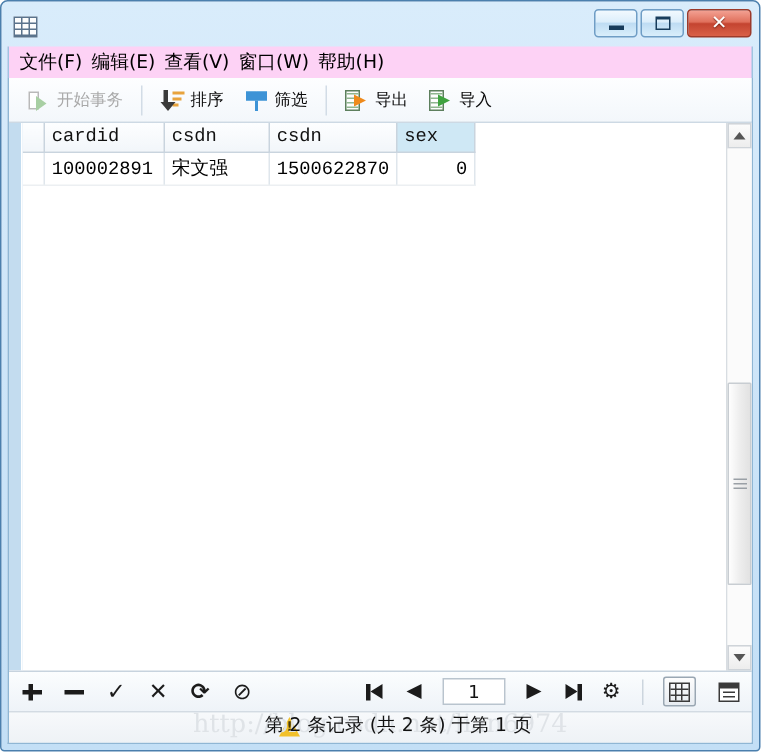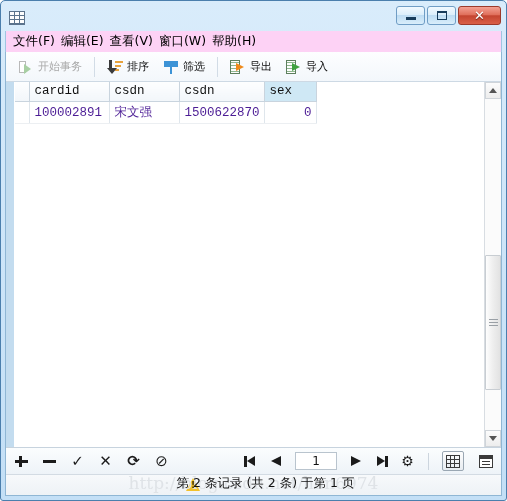--- a/index.html
+++ b/index.html
@@ -157,21 +157,21 @@
   table.grid th{
     background:linear-gradient(to bottom,#fdfeff 0%,#f2f6fa 100%);
     border-right:1px solid #c9d4de;border-bottom:1px solid #c9d4de;
     font-weight:normal;text-align:left;font-size:12.5px;color:#111;
     padding:2px 0 3px 5px;height:17px;box-sizing:border-box;
   }
   table.grid th.active{background:#cfe8f5;margin-top:40px;}
   table.grid th.rowhdr{width:14px;padding:0;border-right:1px solid #c9d4de;}
   table.grid td{
     border-right:1px solid #dfe6ec;border-bottom:1px solid #eceff2;
-    font-size:12.5px;color:#4c1d95;padding:2px 4px 2px 5px;height:21px;
+    font-size:12.5px;color:#000000;padding:2px 4px 2px 5px;height:21px;
     box-sizing:border-box;white-space:nowrap;overflow:hidden;
   }
   table.grid td.rowhdr{
     width:14px;padding:0;text-align:center;background:#fff;
     border-right:1px solid #dfe6ec;color:#1a4f7a;font-size:11px;
   }
   td.num{text-align:right;padding-right:6px;}
   td.modified{background:#fbeaf6;}
   td.sel{background:#3399ee;color:#ffffff;text-align:right;padding-right:6px;}
   .ibeam{

